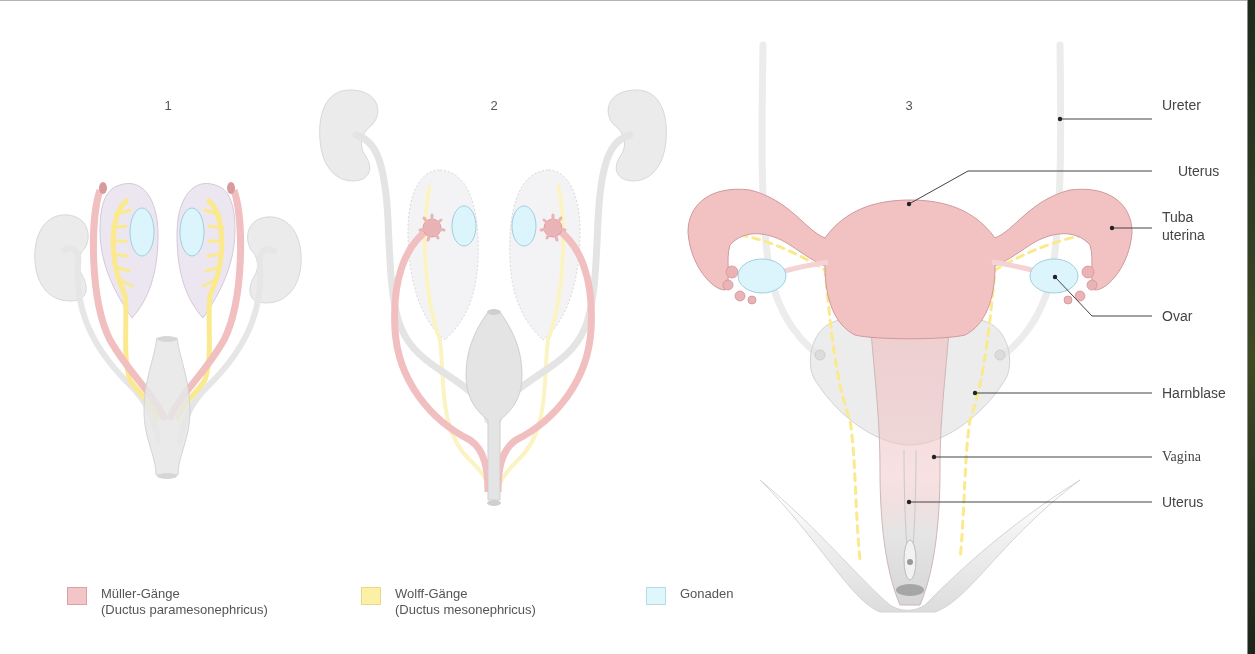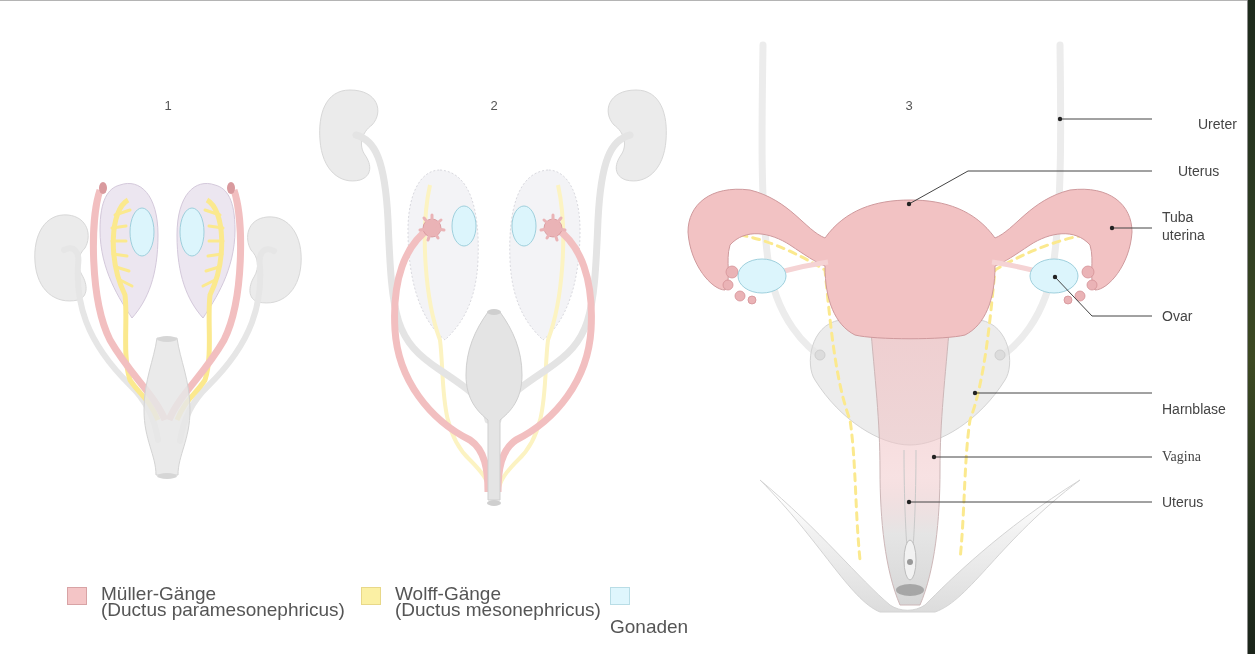--- a/index.html
+++ b/index.html
@@ -19,21 +19,21 @@
   .stage-num {
     position: absolute; font-size: 13px; color: #555; transform: translateX(-50%);
     font-weight: 300;
   }
   .callout {
     position: absolute; left: 1162px; font-size: 14px; color: #444; line-height: 18px;
     font-weight: 300; white-space: pre-line;
   }
   .legend-item { position: absolute; top: 586px; display: flex; align-items: flex-start; gap: 14px; }
   .swatch { width: 20px; height: 18px; box-sizing: border-box; border: 1px solid; margin-top: 1px; }
-  .legend-text { font-size: 19px; color: #555; line-height: 16px; white-space: pre-line; }
+  .legend-text { font-size: 13px; color: #555; line-height: 16px; white-space: pre-line; }
 </style>
 </head>
 <body>
 
 <div class="topline"></div>
 
 <svg class="art" width="1255" height="654" viewBox="0 0 1255 654">
   <defs>
     <linearGradient id="vagGrad" x1="0" y1="0" x2="0" y2="1">
       <stop offset="0" stop-color="#f0c4c6" stop-opacity="0.75"></stop>
@@ -179,37 +179,37 @@
     <circle cx="975" cy="393" r="2.2"></circle>
     <circle cx="934" cy="457" r="2.2"></circle>
     <circle cx="909" cy="502" r="2.2"></circle>
   </g>
 </svg>
 
 <div class="stage-num" style="left:168px; top:98px;">1</div>
 <div class="stage-num" style="left:494px; top:98px;">2</div>
 <div class="stage-num" style="left:909px; top:98px;">3</div>
 
-<div class="callout" style="top:115px;margin-left:36px;">Ureter</div>
+<div class="callout" style="top:96px;">Ureter</div>
 <div class="callout" style="top:162px;margin-left:16px;">Uterus</div>
 <div class="callout" style="top:208px;">Tuba
 uterina</div>
 <div class="callout" style="top:307px;">Ovar</div>
-<div class="callout" style="top:384px;margin-top:16px;">Harnblase</div>
+<div class="callout" style="top:384px;">Harnblase</div>
 <div class="callout" style="top:448px;font-family:Liberation Serif, serif;">Vagina</div>
 <div class="callout" style="top:493px;">Uterus</div>
 
 <div class="legend-item" style="left:67px;">
   <div class="swatch" style="background:#f4c5c6; border-color:#d8a3a5;"></div>
   <div class="legend-text">Müller-Gänge
 (Ductus paramesonephricus)</div>
 </div>
 <div class="legend-item" style="left:361px;justify-content:space-between;">
   <div class="swatch" style="background:#fbf0a4; border-color:#e8d889;"></div>
   <div class="legend-text">Wolff-Gänge
 (Ductus mesonephricus)</div>
 </div>
-<div class="legend-item" style="left:610px;flex-direction:column;">
+<div class="legend-item" style="left:646px;">
   <div class="swatch" style="background:#dff6fd; border-color:#b9dde6;"></div>
   <div class="legend-text">Gonaden</div>
 </div>
 
 <div class="right-strip"></div>
 
 </body></html>

